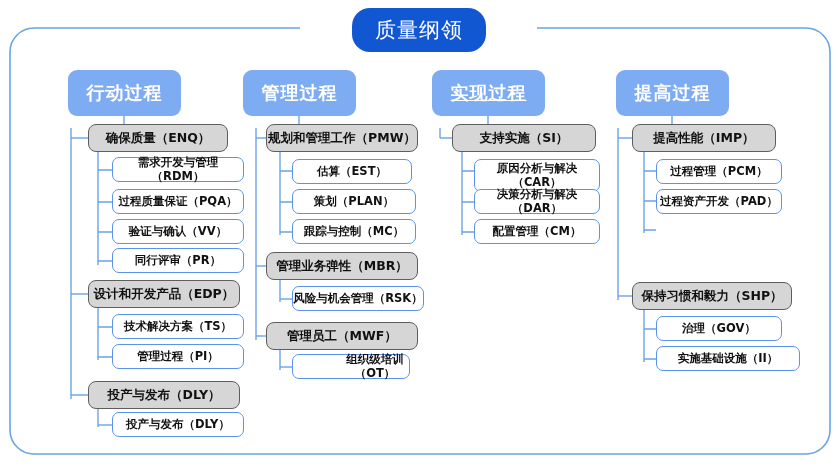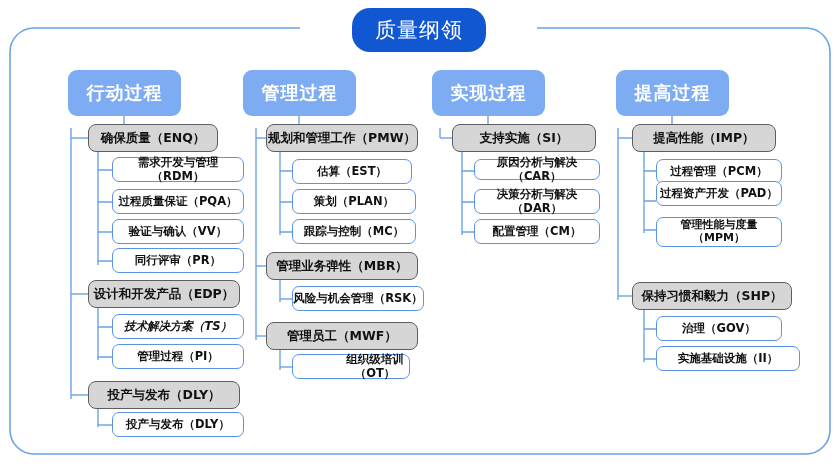--- a/index.html
+++ b/index.html
@@ -79,55 +79,53 @@
     <path d="M618 296 L632 296" fill="none" stroke="#6AA3E8" stroke-width="1.4"></path>
     <path d="M644 152 L644 233" fill="none" stroke="#6AA3E8" stroke-width="1.4"></path>
     <path d="M644 171 L656 171 M644 201 L656 201 M644 230 L656 230" fill="none" stroke="#6AA3E8" stroke-width="1.4"></path>
     <path d="M644 310 L644 362" fill="none" stroke="#6AA3E8" stroke-width="1.4"></path>
     <path d="M644 329 L656 329 M644 359 L656 359" fill="none" stroke="#6AA3E8" stroke-width="1.4"></path>
   </svg>
 
   <div class="title-box">质量纲领</div>
 
   <div class="col-header" style="left:68px;top:70px;width:113px;">行动过程</div>
-  <div class="group-box" style="left:88px;top:124px;width:130px;height:28px;">确保质量（ENQ）</div>
+  <div class="group-box" style="left:88px;top:124px;width:140px;height:28px;">确保质量（ENQ）</div>
   <div class="leaf-box" style="left:112px;top:157px;width:132px;height:25px;">需求开发与管理（RDM）</div>
   <div class="leaf-box" style="left:112px;top:189px;width:132px;height:25px;">过程质量保证（PQA）</div>
   <div class="leaf-box" style="left:112px;top:219px;width:132px;height:25px;">验证与确认（VV）</div>
   <div class="leaf-box" style="left:112px;top:248px;width:132px;height:25px;">同行评审（PR）</div>
 
   <div class="group-box" style="left:88px;top:280px;width:152px;height:28px;">设计和开发产品（EDP）</div>
-  <div class="leaf-box" style="left:112px;top:314px;width:132px;height:25px;font-style:italic;">技术解决方案（TS）</div>
+  <div class="leaf-box" style="left:112px;top:314px;width:132px;height:25px;">技术解决方案（TS）</div>
   <div class="leaf-box" style="left:112px;top:344px;width:132px;height:25px;">管理过程（PI）</div>
 
   <div class="group-box" style="left:88px;top:381px;width:152px;height:28px;">投产与发布（DLY）</div>
   <div class="leaf-box" style="left:112px;top:412px;width:132px;height:25px;">投产与发布（DLY）</div>
 
   <div class="col-header" style="left:243px;top:70px;width:113px;">管理过程</div>
   <div class="group-box" style="left:266px;top:124px;width:152px;height:28px;">规划和管理工作（PMW）</div>
   <div class="leaf-box" style="left:292px;top:159px;width:120px;height:25px;">估算（EST）</div>
   <div class="leaf-box" style="left:292px;top:189px;width:124px;height:25px;">策划（PLAN）</div>
   <div class="leaf-box" style="left:292px;top:219px;width:124px;height:25px;text-align:center;">跟踪与控制（MC）</div>
 
   <div class="group-box" style="left:266px;top:252px;width:152px;height:28px;">管理业务弹性（MBR）</div>
   <div class="leaf-box" style="left:292px;top:286px;width:132px;height:25px;">风险与机会管理（RSK）</div>
 
   <div class="group-box" style="left:266px;top:322px;width:152px;height:28px;">管理员工（MWF）</div>
   <div class="leaf-box" style="left:292px;top:354px;width:118px;height:25px;padding-left:48px;">组织级培训（OT）</div>
 
-  <div class="col-header" style="left:432px;top:70px;width:113px;">实现过程</div>
+  <div class="col-header" style="left:432px;top:70px;width:113px;text-decoration:underline;">实现过程</div>
   <div class="group-box" style="left:452px;top:124px;width:144px;height:28px;">支持实施（SI）</div>
-  <div class="leaf-box" style="left:474px;top:159px;width:126px;height:21px;">原因分析与解决（CAR）</div>
+  <div class="leaf-box" style="left:474px;top:159px;width:126px;height:33px;">原因分析与解决（CAR）</div>
   <div class="leaf-box" style="left:474px;top:189px;width:126px;height:25px;">决策分析与解决（DAR）</div>
   <div class="leaf-box" style="left:474px;top:219px;width:126px;height:25px;">配置管理（CM）</div>
 
   <div class="col-header" style="left:616px;top:70px;width:113px;">提高过程</div>
   <div class="group-box" style="left:632px;top:124px;width:144px;height:28px;">提高性能（IMP）</div>
   <div class="leaf-box" style="left:656px;top:159px;width:126px;height:25px;">过程管理（PCM）</div>
-  <div class="leaf-box" style="left:656px;top:181px;width:126px;height:25px;">过程资产开发（PAD）</div>
-  <div class="leaf-box two-line" style="left:656px;top:217px;width:126px;height:30px;white-space:pre-line;">管理性能与度量
-（MPM）</div>
+  <div class="leaf-box" style="left:656px;top:189px;width:126px;height:25px;">过程资产开发（PAD）</div>
 
   <div class="group-box" style="left:632px;top:282px;width:160px;height:28px;">保持习惯和毅力（SHP）</div>
   <div class="leaf-box" style="left:656px;top:316px;width:126px;height:25px;">治理（GOV）</div>
   <div class="leaf-box" style="left:656px;top:346px;width:144px;height:25px;">实施基础设施（II）</div>
 
 </div>
 
 </body></html>

